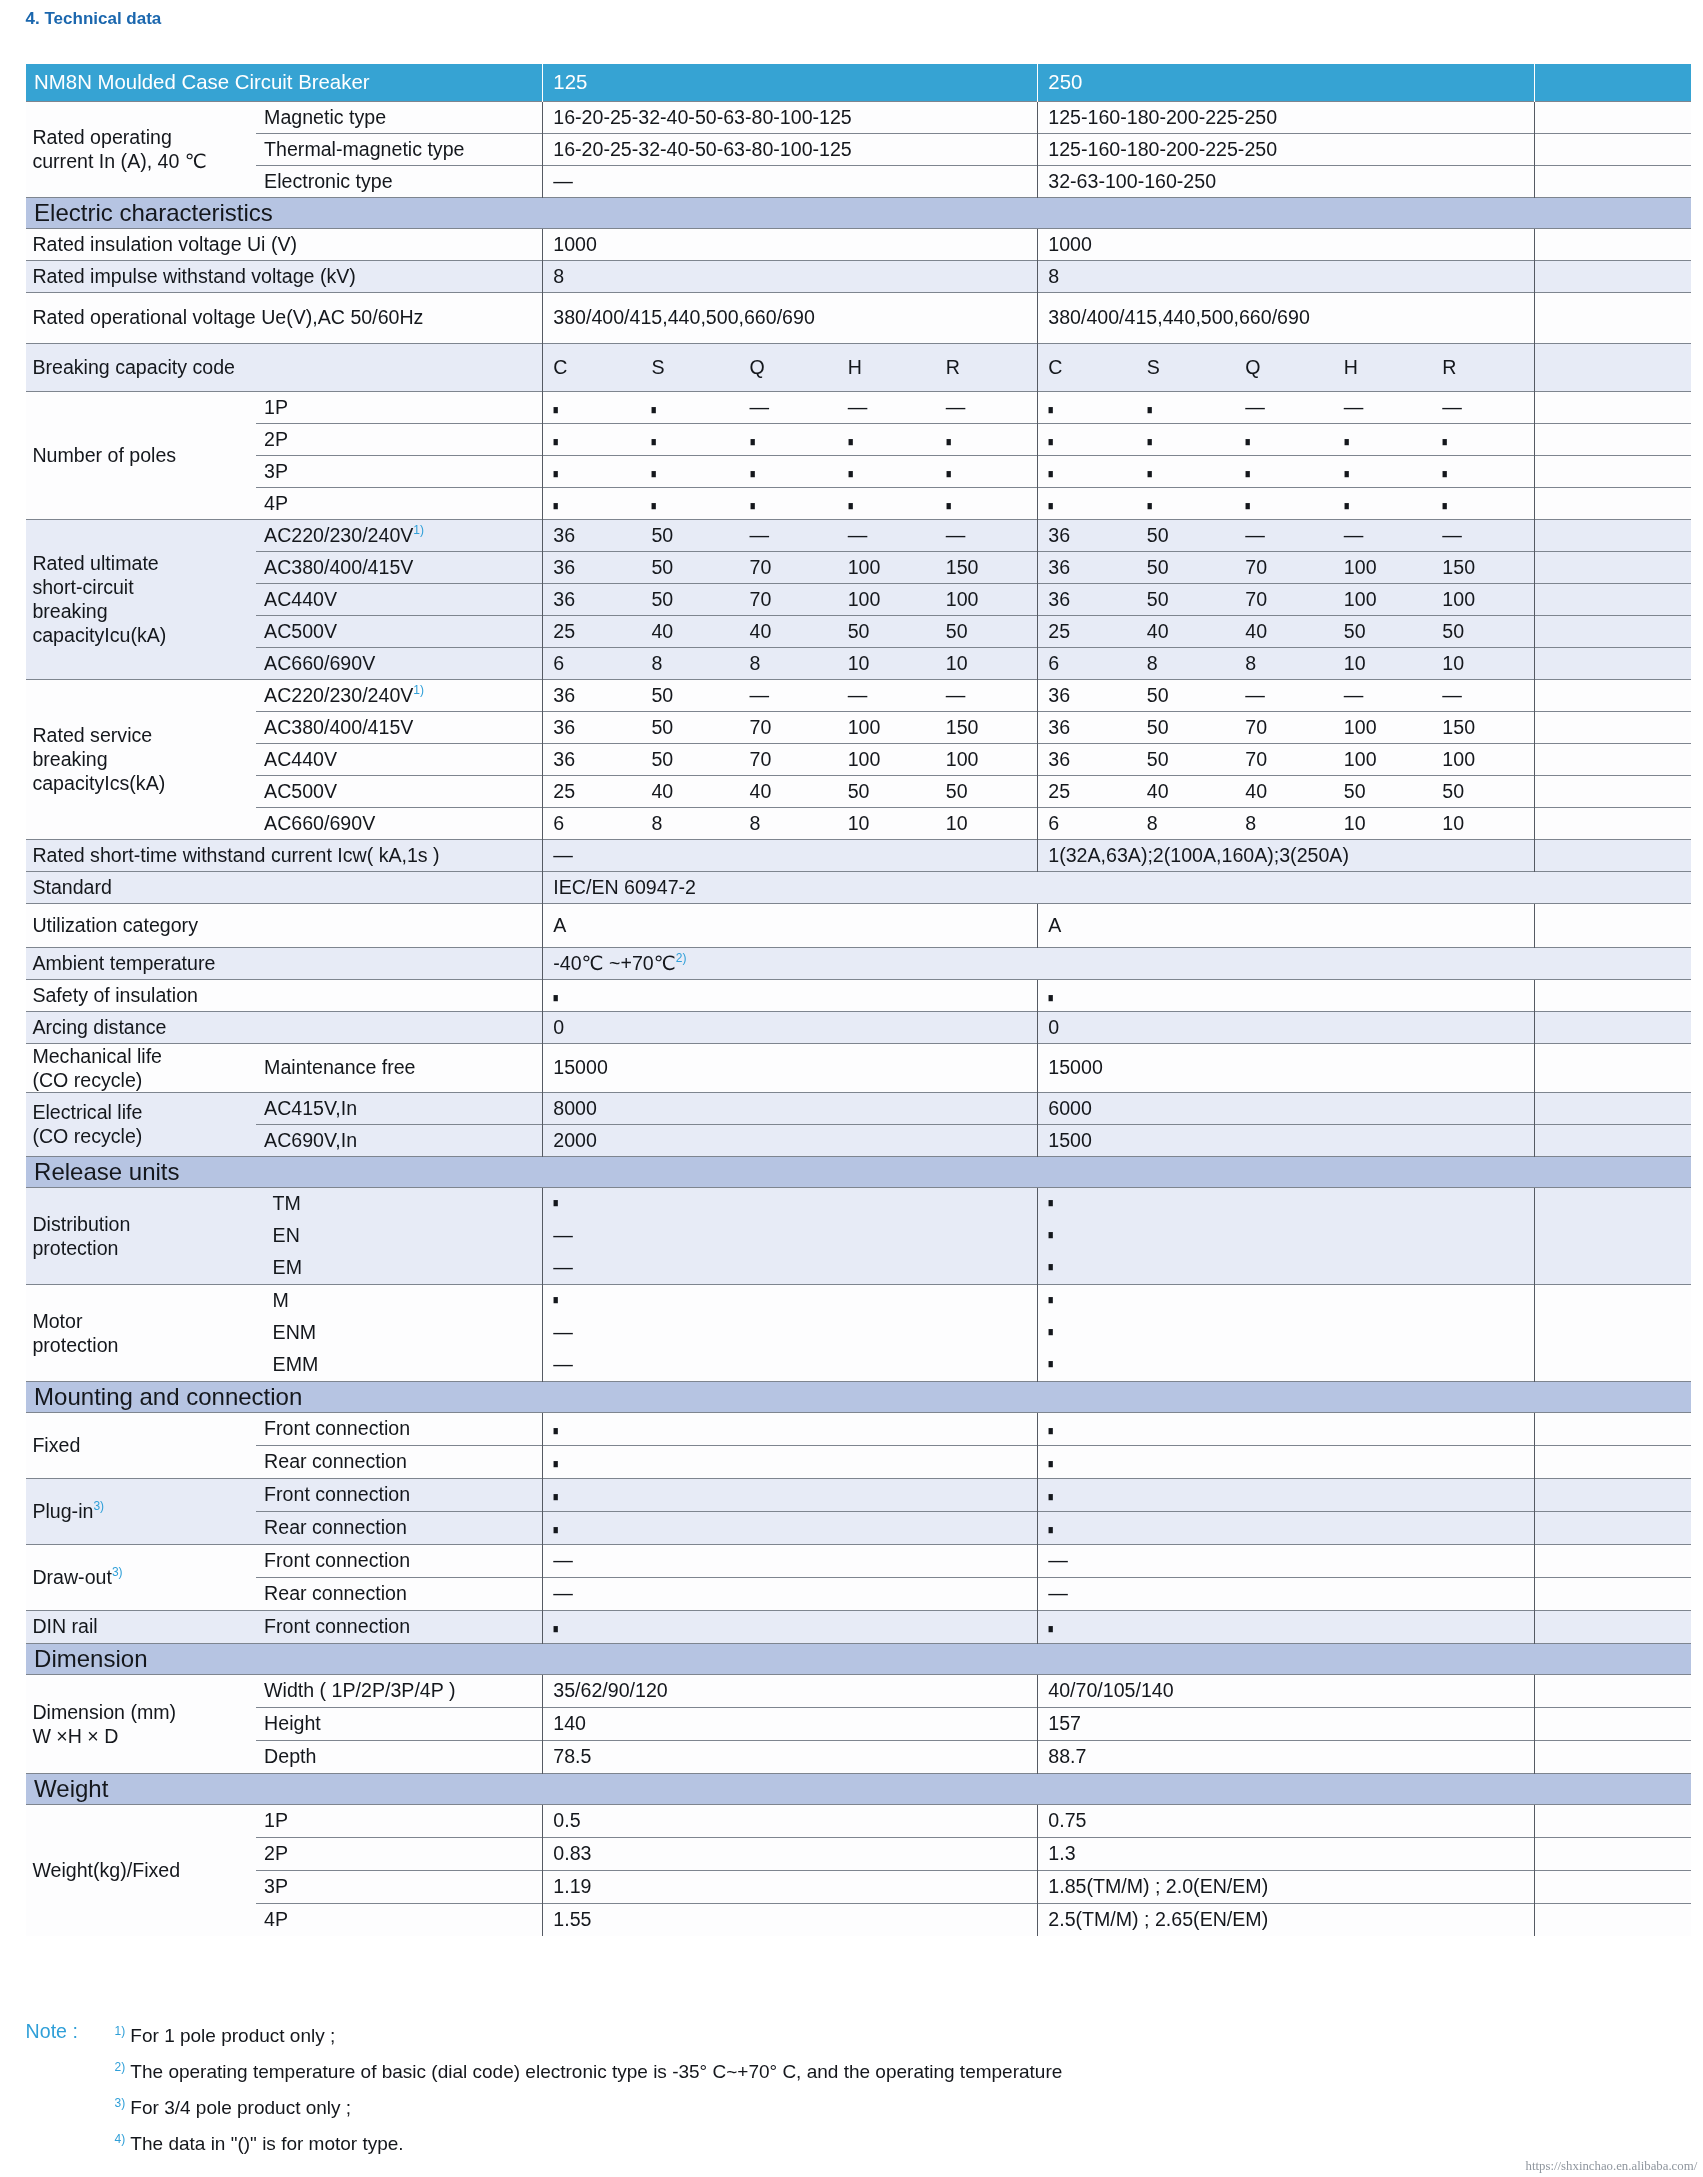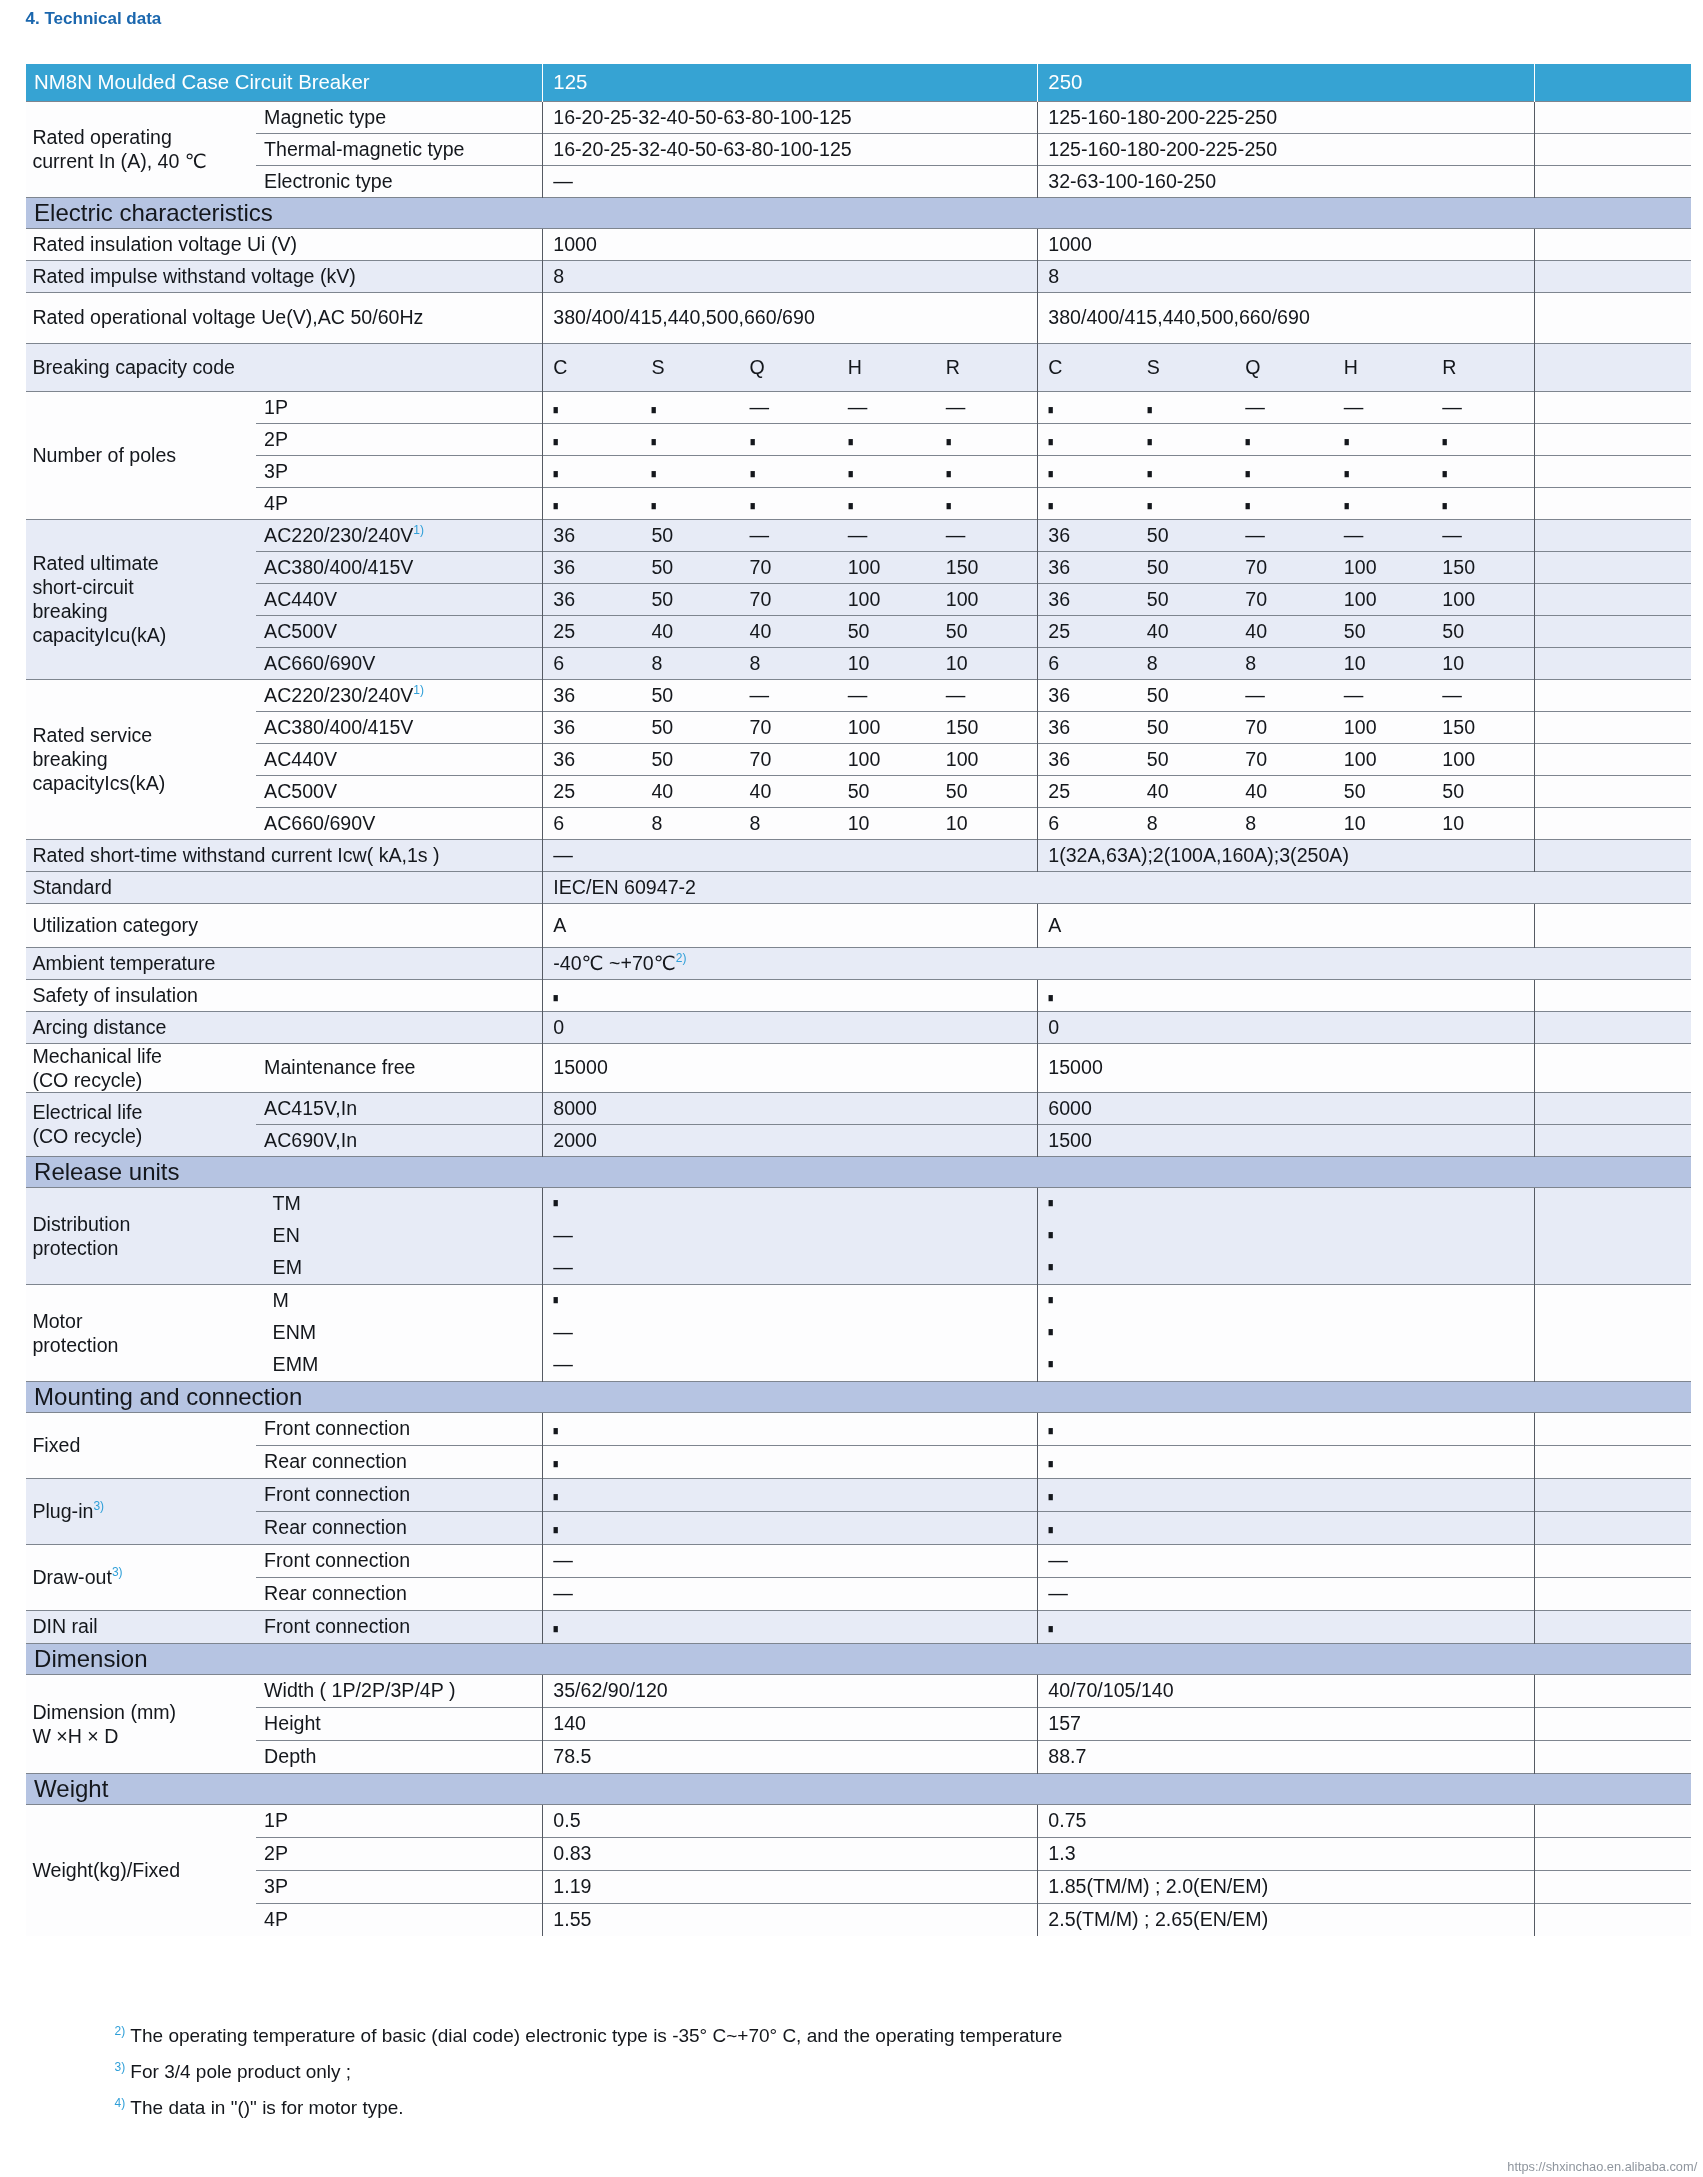--- a/index.html
+++ b/index.html
@@ -30,21 +30,21 @@
   .colv{display:inline-block;width:20%;padding-left:10.2px;box-sizing:border-box;vertical-align:middle;}
   .sqc{display:inline-block;font-size:12.8px;transform:scaleX(.7);transform-origin:left center;line-height:1;}
   sup.bsup{color:var(--accent);font-size:12px;vertical-align:super;line-height:0;}
   .lblline{line-height:24px;}
   .stkline{height:32px;display:flex;align-items:center;}
   .notes{position:absolute;left:25.6px;top:2017px;font-size:19px;line-height:29px;color:var(--ink);width:1363px;}
   .note-item{position:relative;margin-left:89px;margin-bottom:2.6px;}
   .note-prefix{position:absolute;left:-89px;top:0;color:var(--accent);font-size:19.6px;}
   .note-item sup{color:var(--accent);font-size:12px;vertical-align:super;margin-right:5.1px;}
   .note-cont{padding-left:22px;}
-  .footer-url{position:absolute;right:6.8px;bottom:3.4px;font-family:Liberation Sans, sans-serif;font-size:12.8px;color:#8f969e;}
+  .footer-url{position:absolute;right:6.8px;bottom:3.4px;font-family:Liberation Serif, serif;font-size:12.8px;color:#8f969e;}
 </style>
 </head>
 <body>
 
 <div class="page-title">4. Technical data</div>
 
 <div id="tblwrap">
   <table id="tbl">
     <colgroup>
       <col style="width:230px">
@@ -448,19 +448,20 @@
           <td class="lab2 w"><span>4P</span></td>
           <td class="v125 w"><span>1.55</span></td>
           <td class="v250 w"><span>2.5(TM/M) ; 2.65(EN/EM)</span></td>
           <td class="lastc w"></td>
         </tr>
       </tbody>
   </table>
 </div>
 
 <div class="notes">
+    <div class="note-item"><span class="note-prefix">Note :</span><sup>1)</sup><span>For 1 pole product only ;</span></div>
     <div class="note-item"><sup>2)</sup><span>The operating temperature of basic (dial code) electronic type is -35° C~+70° C, and the operating temperature</span></div>
     <div class="note-item"><sup>3)</sup><span>For 3/4 pole product only ;</span></div>
     <div class="note-item"><sup>4)</sup><span>The data in "()" is for motor type.</span></div>
   </div>
 
 <div class="footer-url">https://shxinchao.en.alibaba.com/</div>
 
 
 </body></html>

